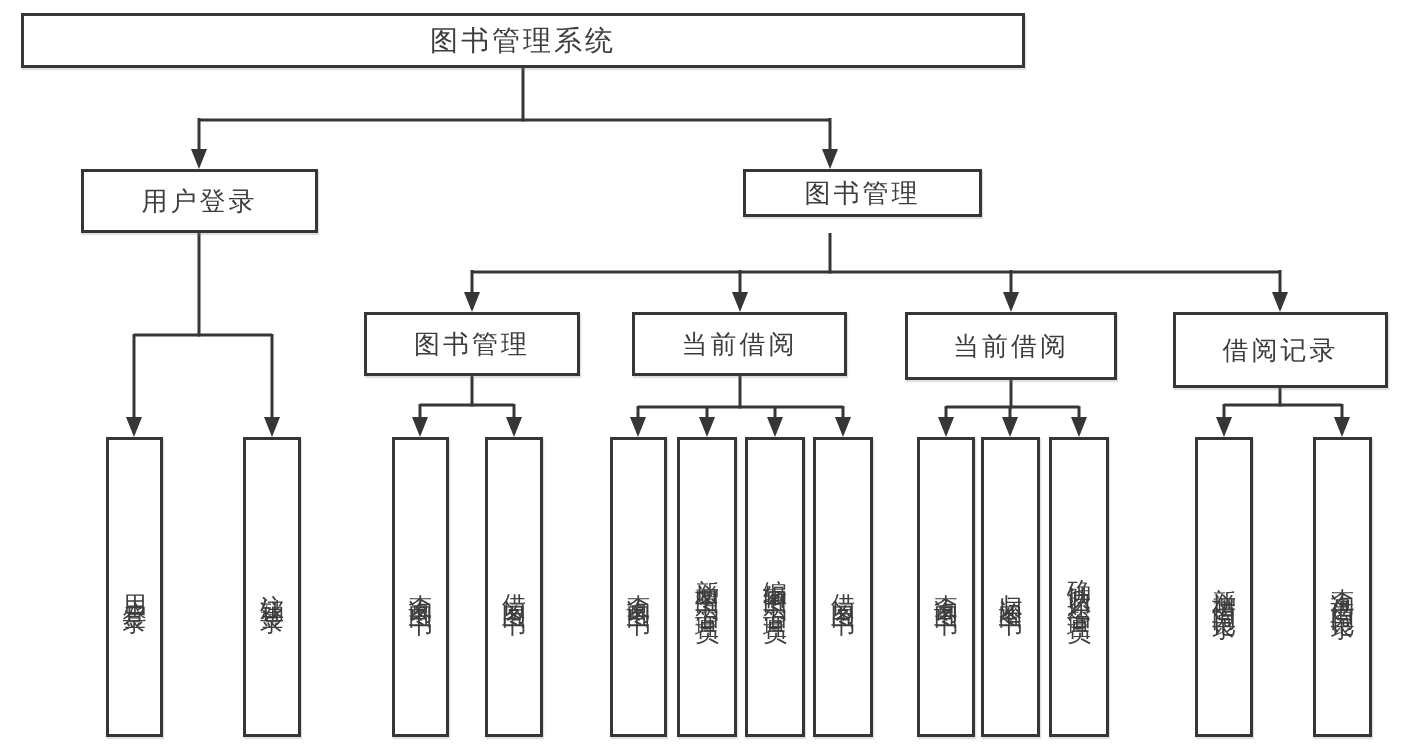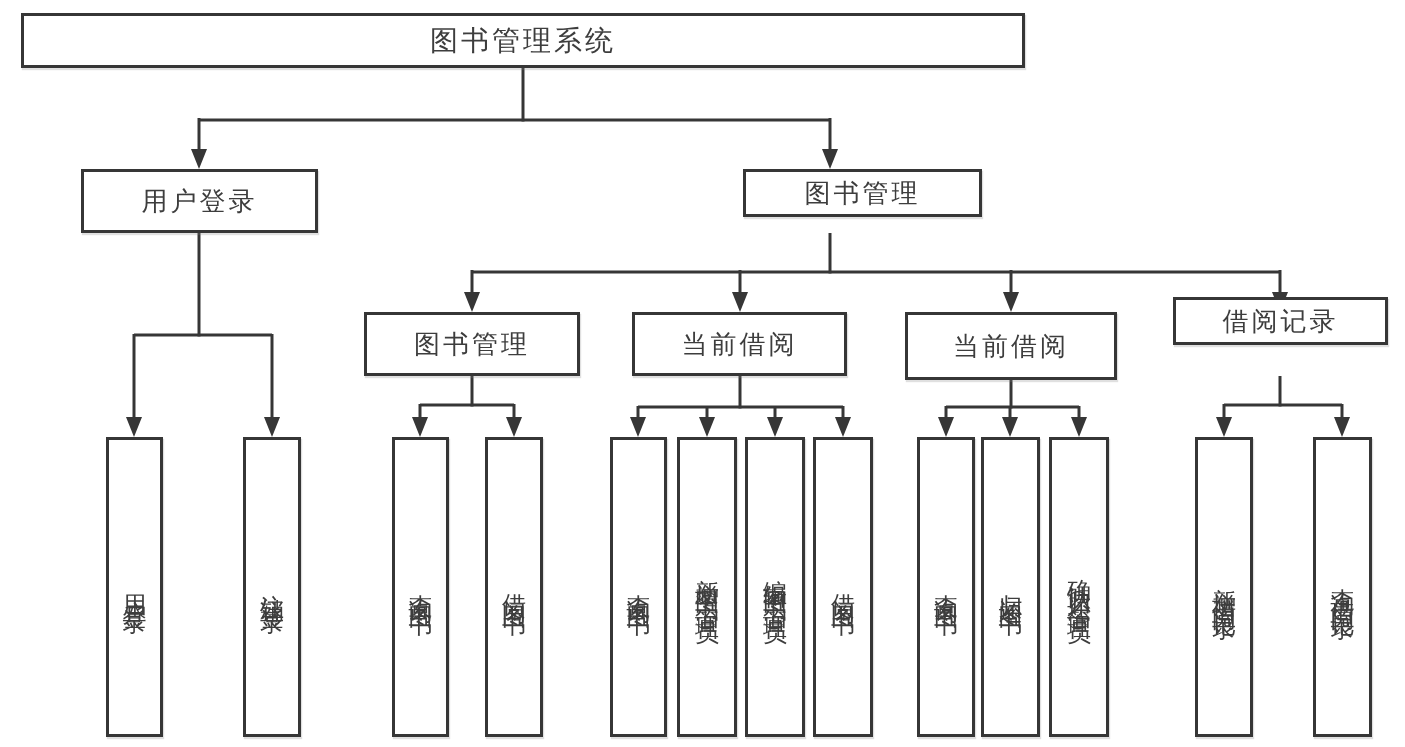--- a/index.html
+++ b/index.html
@@ -129,21 +129,21 @@
 
   <div class="node h3" style="left:364px;top:312px;width:216px;height:64px">
     <span>图书管理</span>
   </div>
   <div class="node h3" style="left:632px;top:312px;width:215px;height:64px">
     <span>当前借阅</span>
   </div>
   <div class="node h3" style="left:905px;top:312px;width:212px;height:68px">
     <span>当前借阅</span>
   </div>
-  <div class="node h3" style="left:1173px;top:297px;width:215px;height:48px">
+  <div class="node h3" style="left:1173px;top:312px;width:215px;height:76px">
     <span>借阅记录</span>
   </div>
 
   <div class="node v" style="left:106px;width:57px">
     <span>用户登录</span>
   </div>
   <div class="node v" style="left:243px;width:58px">
     <span>注销登录</span>
   </div>
 

